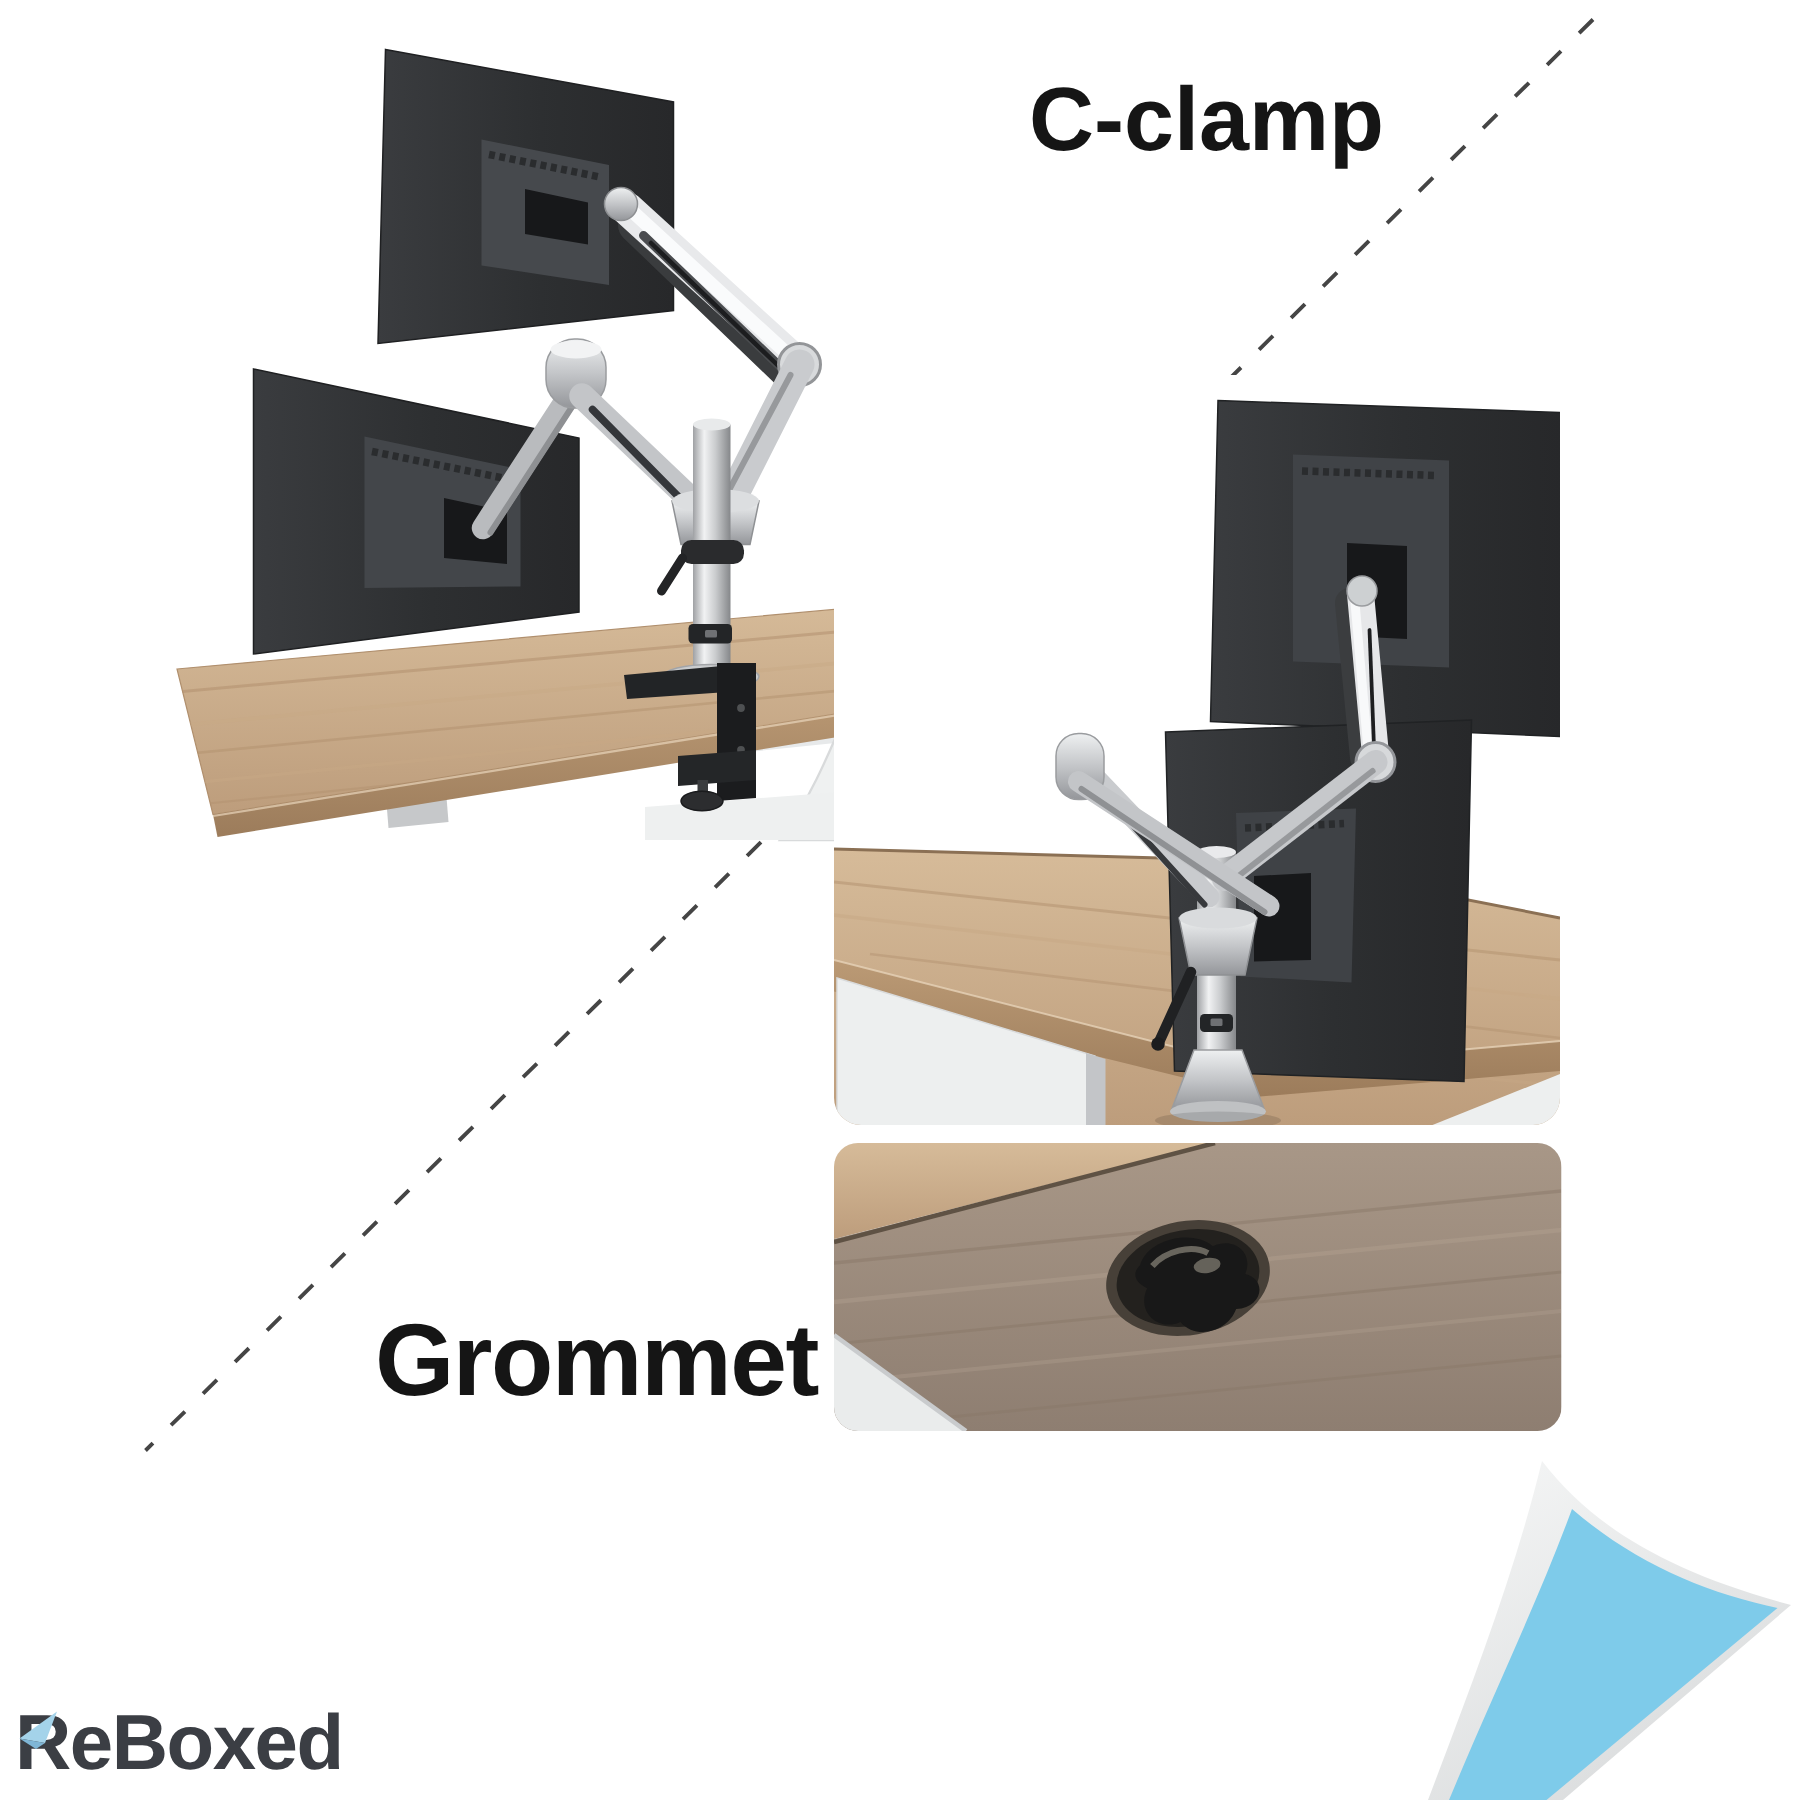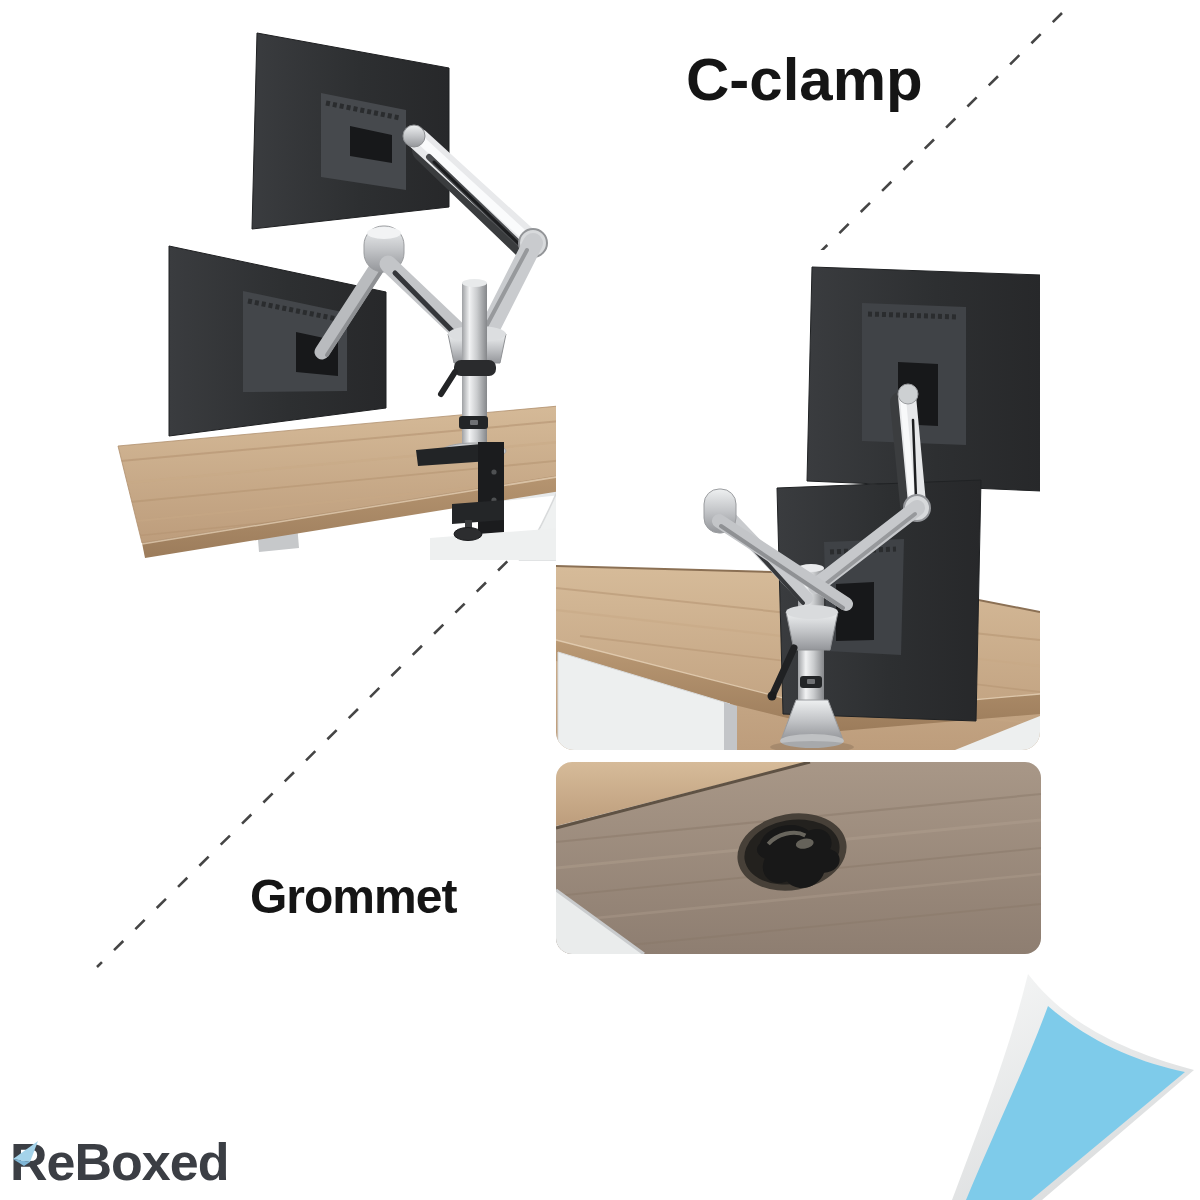--- a/index.html
+++ b/index.html
@@ -10,21 +10,21 @@
   }
   .stage{position:absolute;left:0;top:0;width:1200px;height:896px;}
   .label{
     position:absolute;
     font-weight:700;
     color:#151515;
     white-space:nowrap;
     line-height:1;
   }
   #cclamp-label{left:686px;top:50px;font-size:60px;letter-spacing:0px;}
-  #grommet-label{left:250px;top:873px;font-size:48px;letter-spacing:-1px;}
+  #grommet-label{left:250px;top:873px;font-size:68px;letter-spacing:-1px;}
   #brand-logo{
     position:absolute;left:10px;top:1136px;
     font-size:52px;font-weight:700;color:#3b3e44;letter-spacing:-1px;line-height:1;
   }
   #brand-fold{position:absolute;left:0;top:1128px;width:70px;height:60px;}
   svg{display:block;}
 </style>
 </head>
 <body>
 

